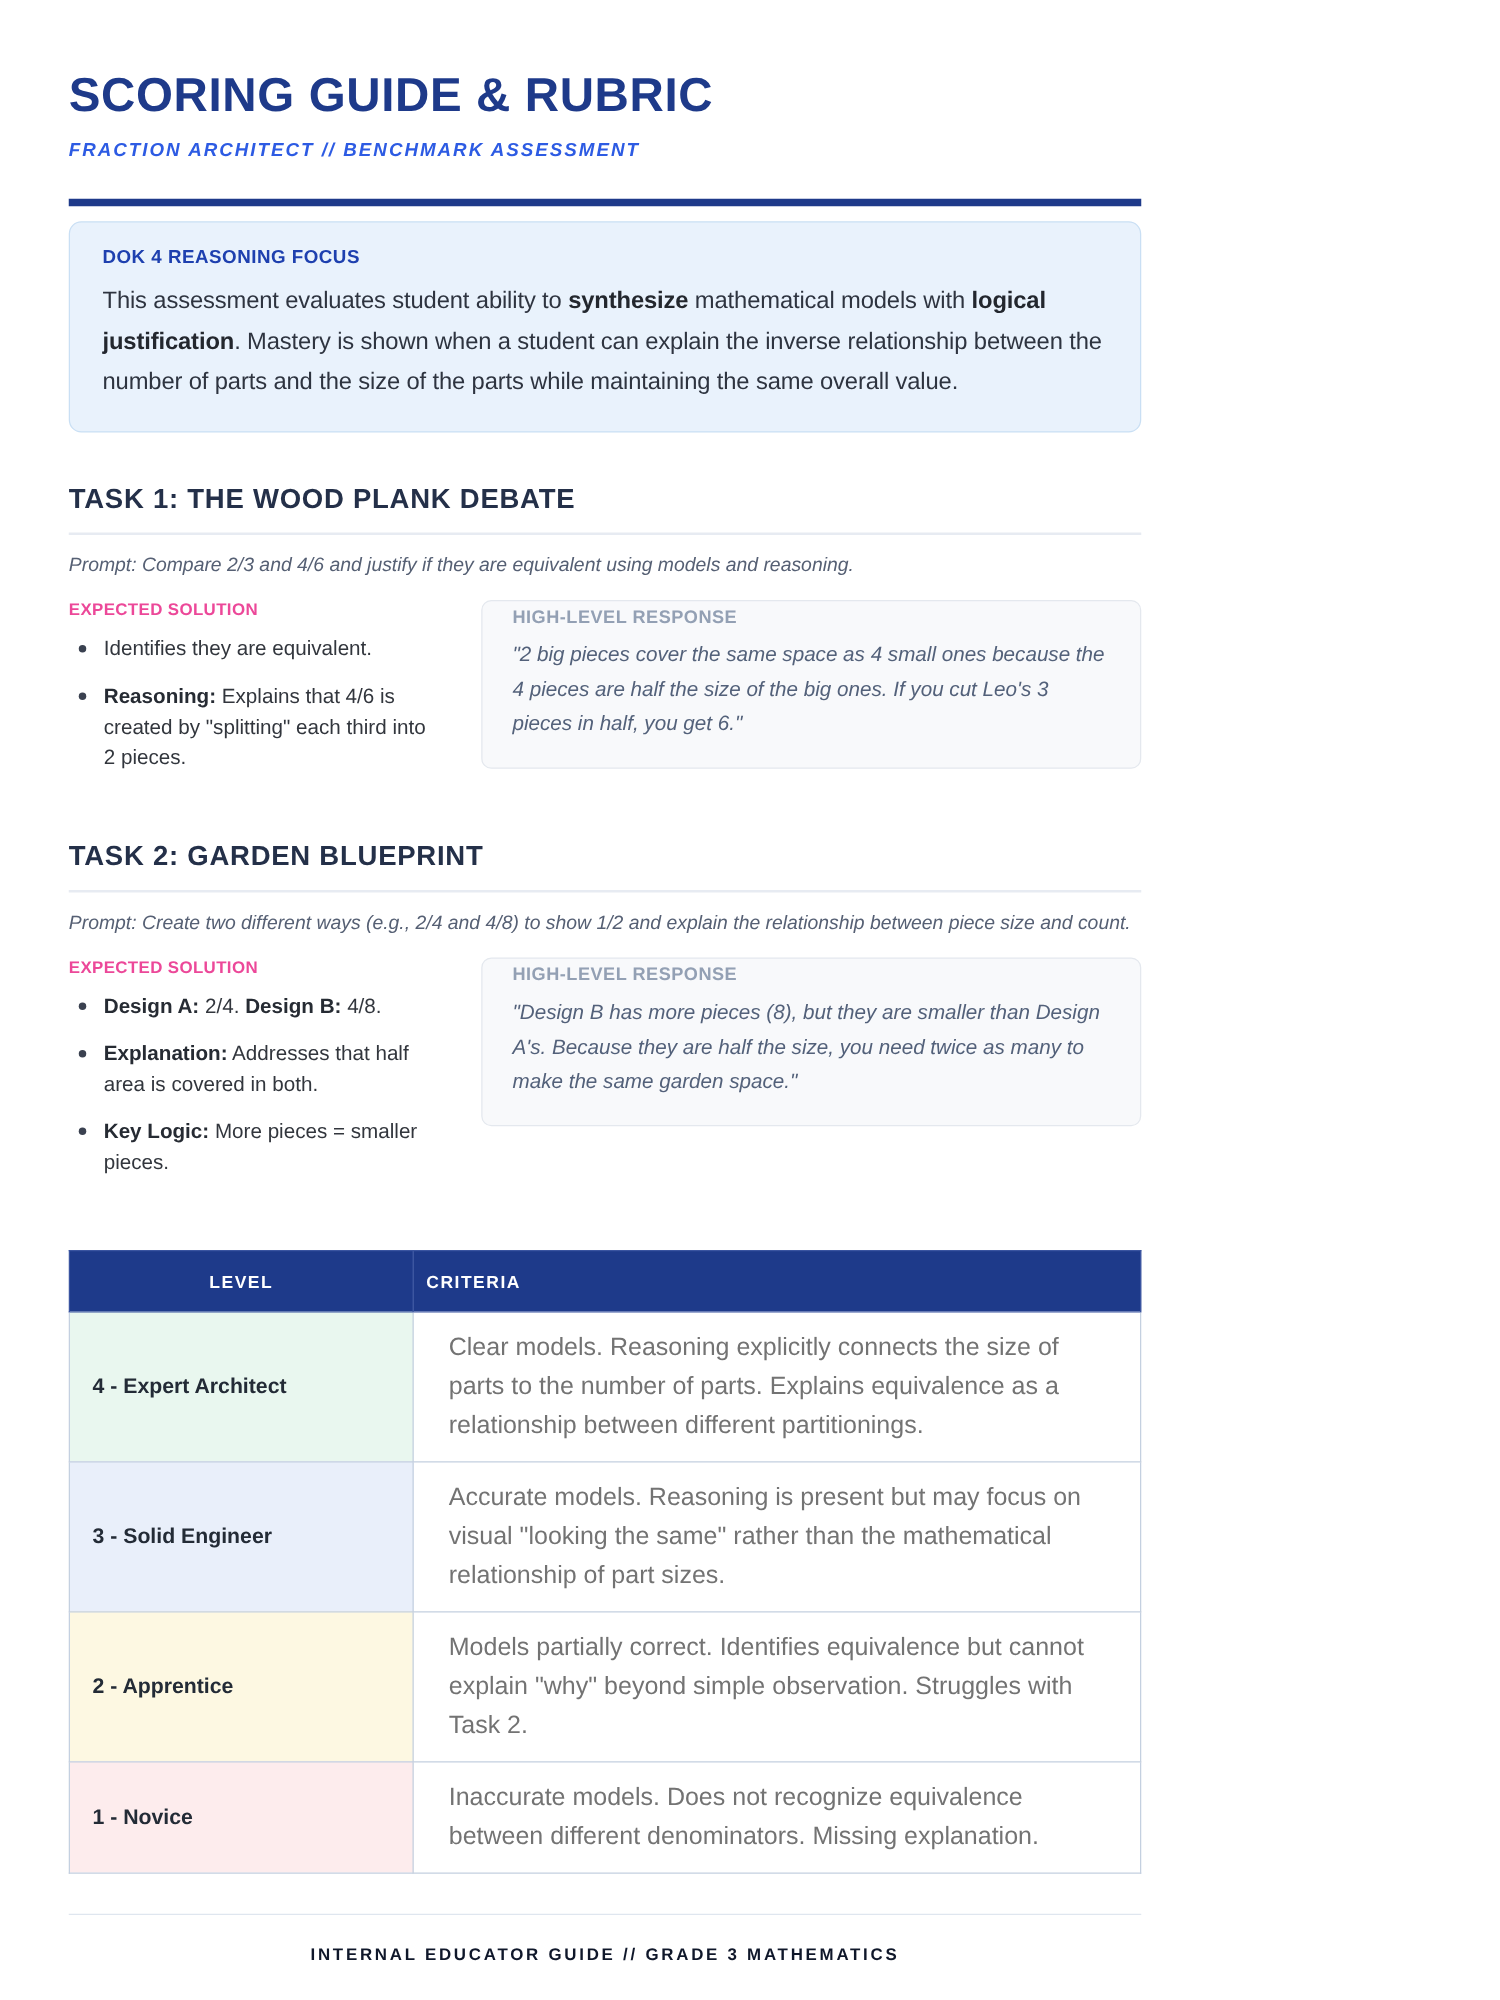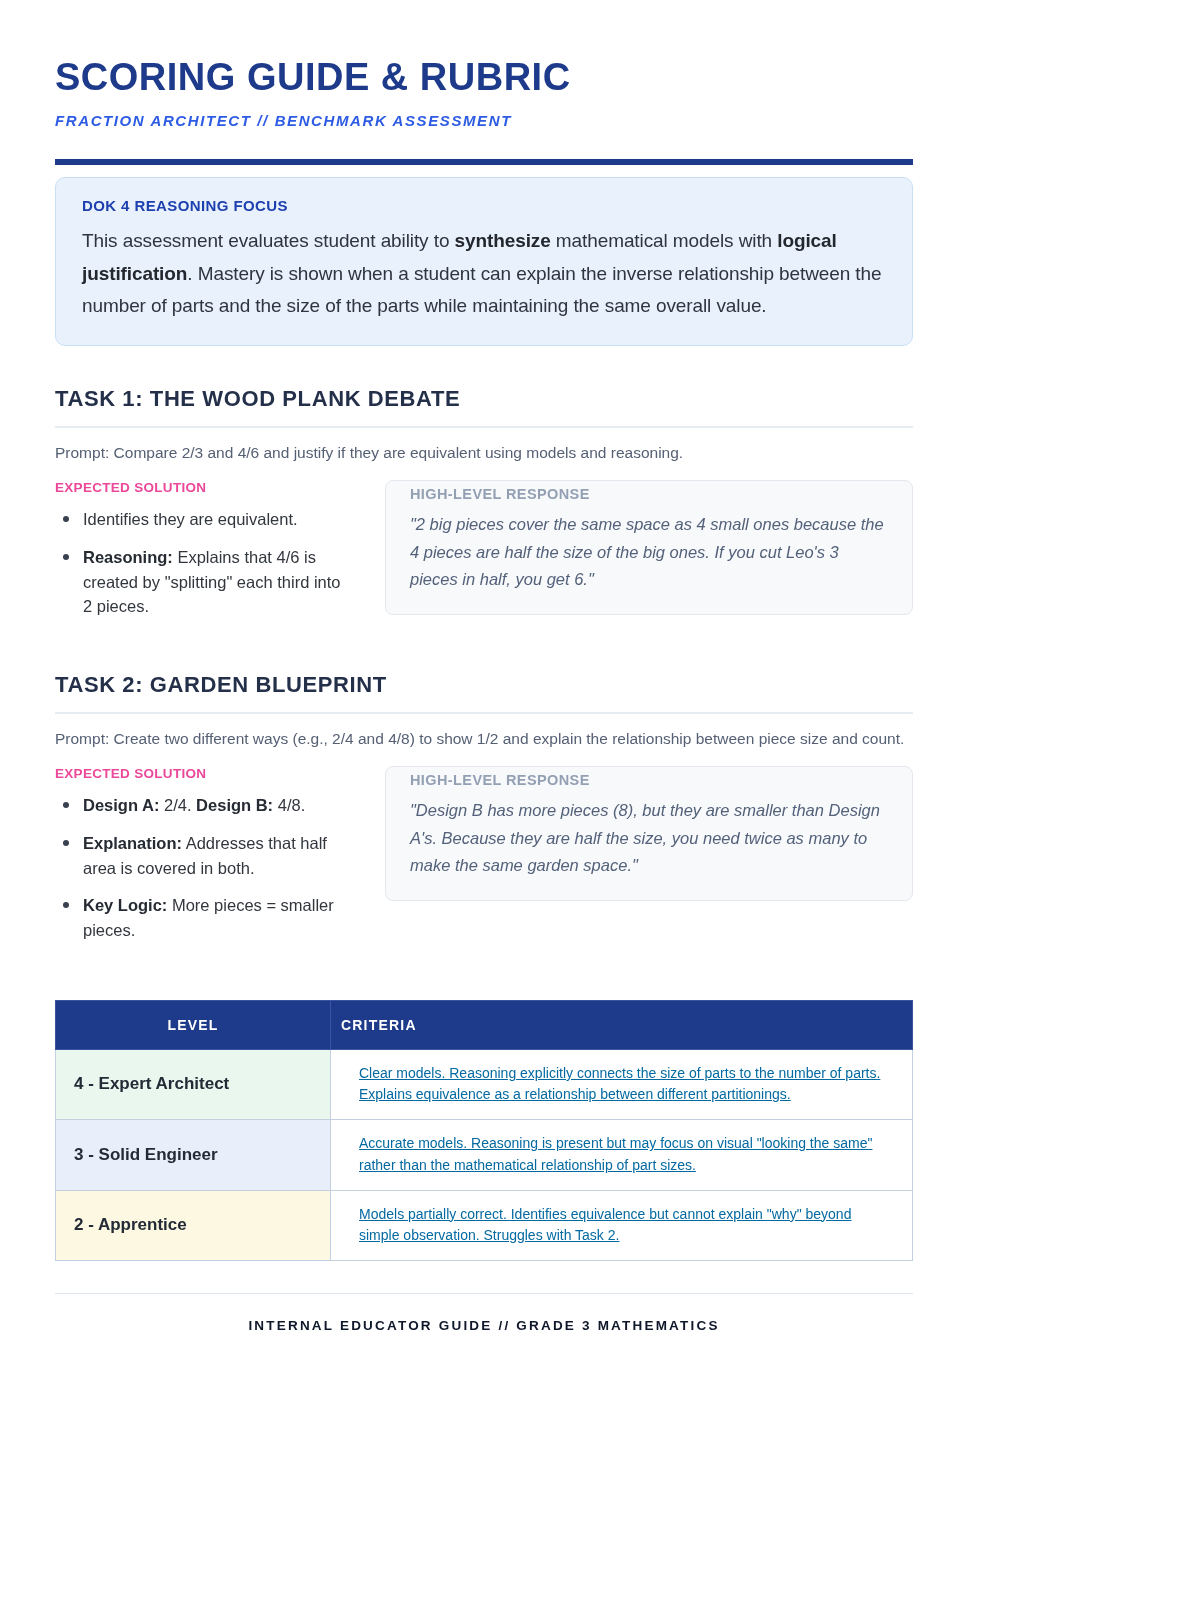--- a/index.html
+++ b/index.html
@@ -36,21 +36,21 @@
   }
   .dok-body b { font-weight: 700; color: #23272e; }
 
   
   .task-section { margin-top: 40px; }
   .task-heading {
     font-size: 22px; font-weight: 800; letter-spacing: 0.6px; color: #243049;
   }
   .section-divider { margin-top: 14px; height: 2px; background: #e7ebf2; }
   .task-prompt {
-    margin-top: 16px; font-size: 15.5px; color: #566074;
+    margin-top: 16px; font-size: 15.5px; font-style: italic; color: #566074;
   }
   .task-columns { margin-top: 18px; display: flex; gap: 34px; align-items: flex-start; }
   .col-solution { flex: 1 1 auto; min-width: 0; }
   .es-label {
     font-size: 13.5px; font-weight: 800; letter-spacing: 0.3px; color: #ec4899;
     margin-bottom: 12px;
   }
   ul.solution-list { list-style: none; padding-left: 6px; }
   ul.solution-list li {
     position: relative; padding-left: 22px; margin-bottom: 13px;
@@ -84,22 +84,22 @@
     letter-spacing: 1.2px; padding: 16px 10px; border: 1px solid #3a54a0;
   }
   th.col-level { width: 275px; text-align: center; }
   th.col-criteria { text-align: left; padding-left: 28px; }
   table.rubric td { border: 1px solid #c4d0e0; }
   td.level-cell {
     font-size: 17px; font-weight: 700; color: #232b36;
     padding: 14px 18px; vertical-align: middle;
   }
   td.criteria-cell {
-    background: #ffffff; font-size: 14px; color: #0369a1;
-    padding: 13px 30px 13px 28px; line-height: 1.55; vertical-align: middle; text-decoration: underline;
+    background: #ffffff; font-size: 20px; color: #737373;
+    padding: 13px 30px 13px 28px; line-height: 1.55; vertical-align: middle;
   }
 
   
   .footer-divider { margin-top: 32px; height: 1px; background: #dfe6ef; }
   .footer-text {
     margin-top: 24px; text-align: center; font-size: 13.5px; font-weight: 700;
     letter-spacing: 2.2px; color: #0f172a;
   }
 </style>
 </head>
@@ -168,19 +168,23 @@
         <td class="criteria-cell">Clear models. Reasoning explicitly connects the size of parts to the number of parts. Explains equivalence as a relationship between different partitionings.</td>
       </tr>
       <tr>
         <td class="level-cell" style="background-color: rgb(233, 239, 250);">3 - Solid Engineer</td>
         <td class="criteria-cell">Accurate models. Reasoning is present but may focus on visual "looking the same" rather than the mathematical relationship of part sizes.</td>
       </tr>
       <tr>
         <td class="level-cell" style="background-color: rgb(253, 248, 226);">2 - Apprentice</td>
         <td class="criteria-cell">Models partially correct. Identifies equivalence but cannot explain "why" beyond simple observation. Struggles with Task 2.</td>
       </tr>
+      <tr>
+        <td class="level-cell" style="background-color: rgb(253, 236, 237);">1 - Novice</td>
+        <td class="criteria-cell">Inaccurate models. Does not recognize equivalence between different denominators. Missing explanation.</td>
+      </tr>
     </tbody>
   </table>
 
   <div class="footer-divider"></div>
   <div class="footer-text">INTERNAL EDUCATOR GUIDE // GRADE 3 MATHEMATICS</div>
 
 </div>
 
 </body></html>

